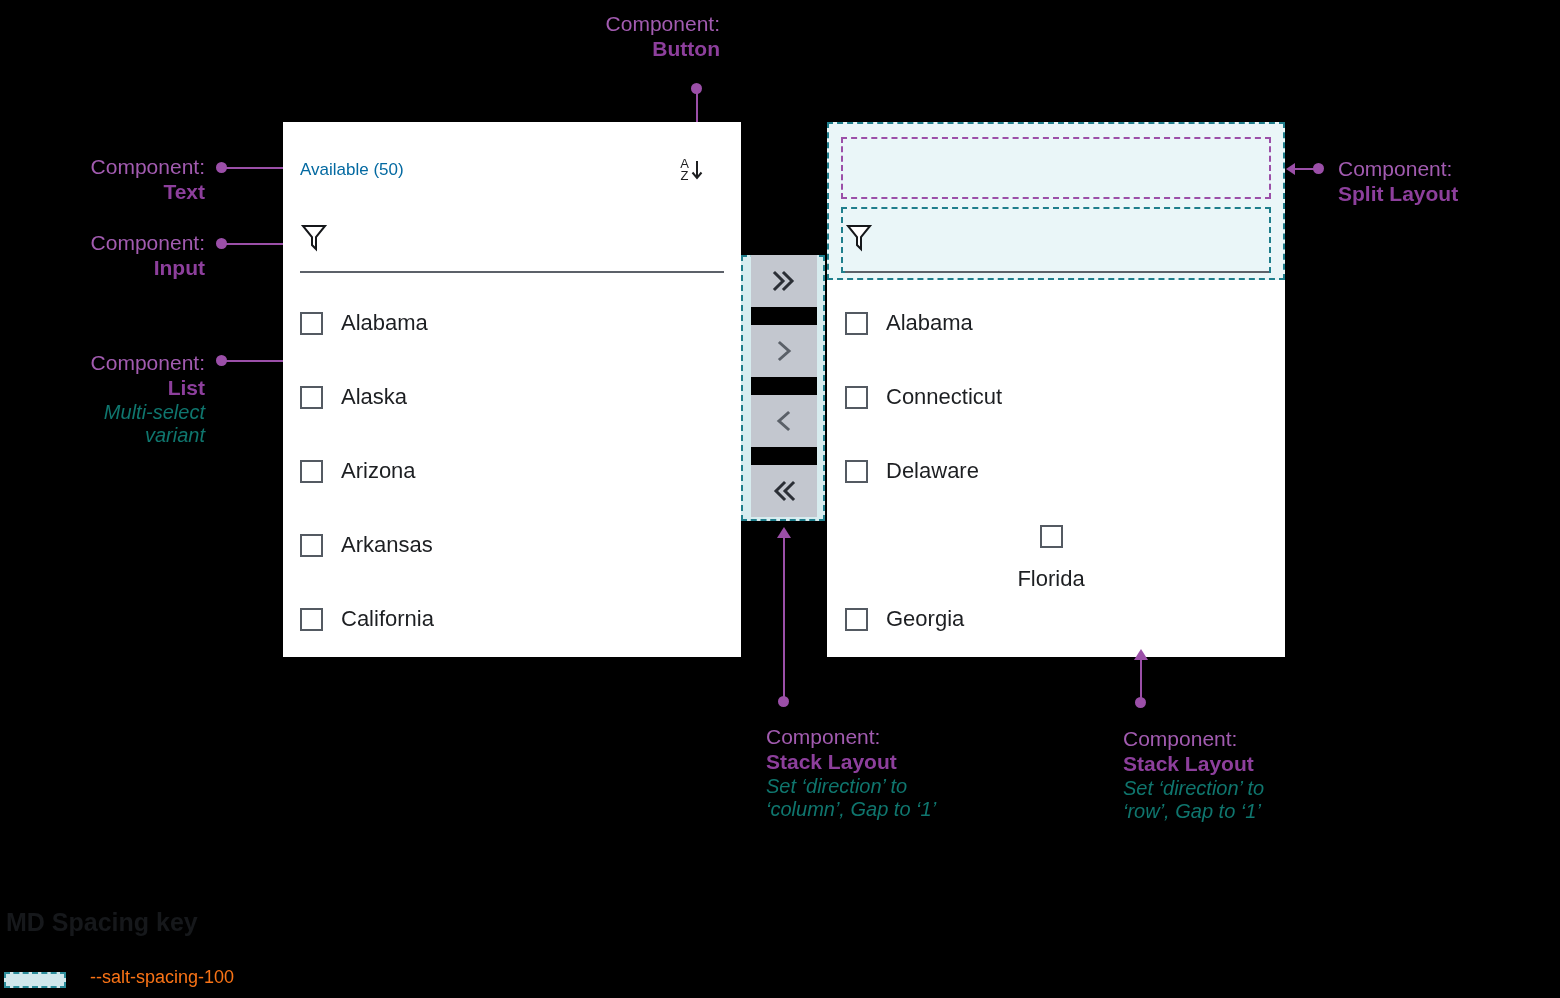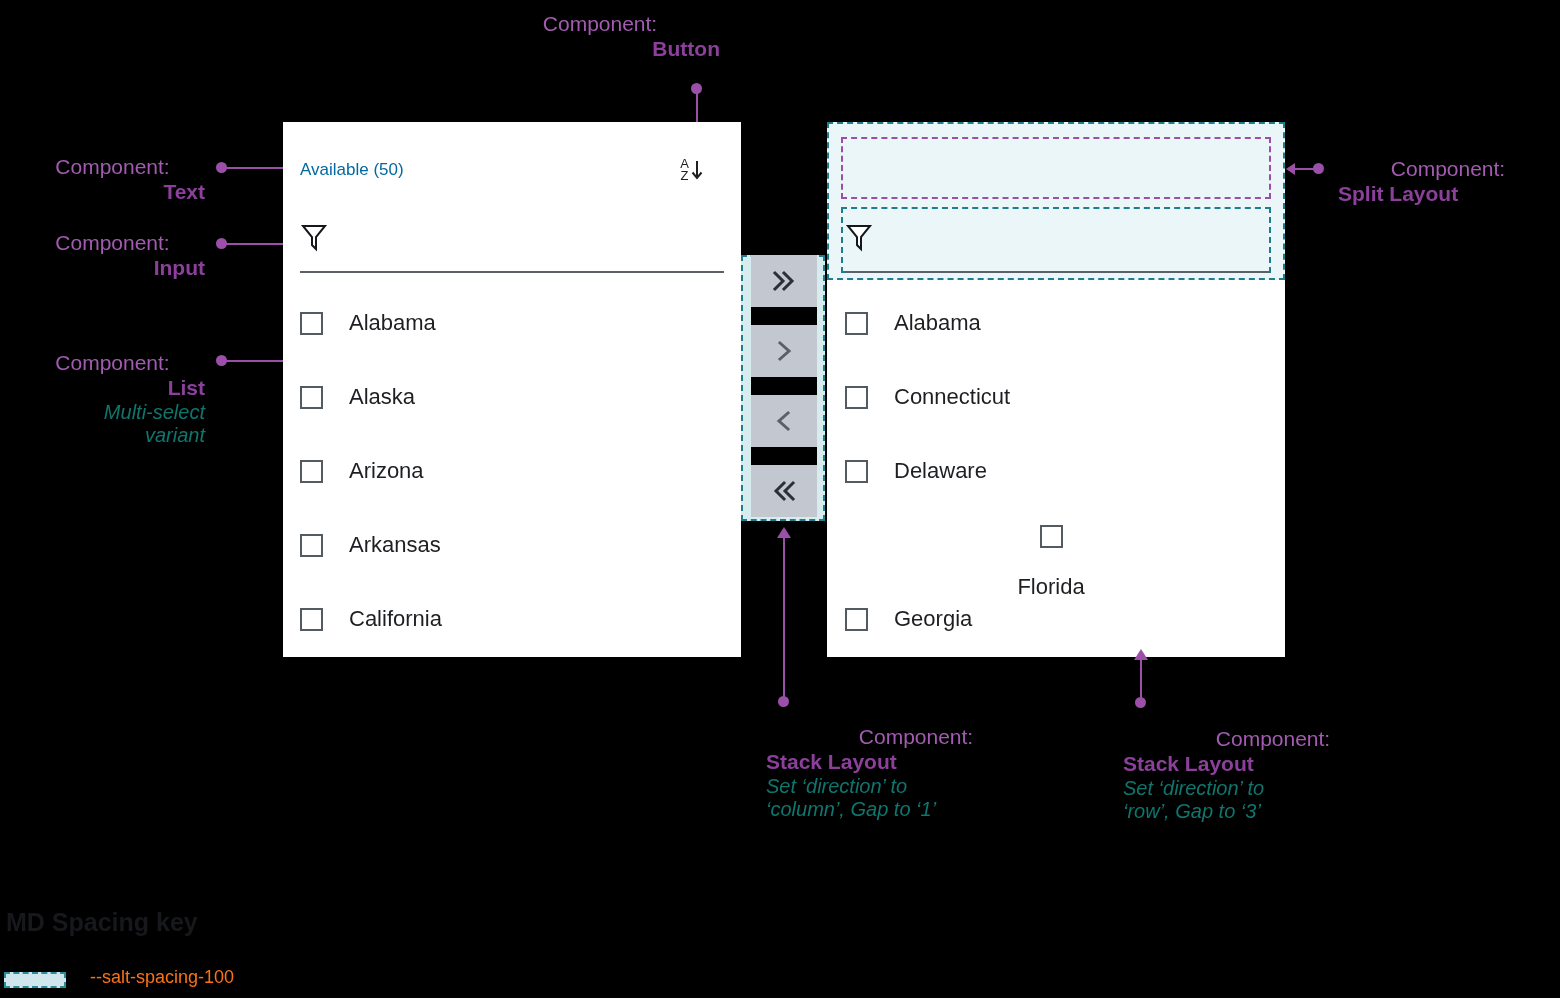--- a/index.html
+++ b/index.html
@@ -5,21 +5,21 @@
   html,body{margin:0;padding:0;}
   body{
     width:1560px;height:998px;background:#000;overflow:hidden;
     font-family:"Liberation Sans", sans-serif;
     -webkit-font-smoothing:antialiased;
   }
   .stage{position:relative;width:1560px;height:998px;}
 
   
   .anno{position:absolute;color:#9b4fa8;line-height:1.18;}
-  .anno .lbl{font-size:21px;color:#a25bb0;font-weight:400;text-align:center;}
+  .anno .lbl{font-size:21px;color:#a25bb0;font-weight:400;}
   .anno .nm{font-size:21px;color:#8d3f9c;font-weight:700;}
   .anno .it{font-size:20px;color:#0f766e;font-style:italic;font-weight:500;}
   .anno.right-align{text-align:right;}
   .anno.left-align{text-align:left;}
 
   
   .dot{position:absolute;width:11px;height:11px;border-radius:50%;background:#9b4fa8;}
   .hline{position:absolute;height:2px;background:#9b4fa8;}
   .vline{position:absolute;width:2px;background:#9b4fa8;}
   .arrow-r{position:absolute;width:0;height:0;border-top:6px solid transparent;border-bottom:6px solid transparent;border-left:9px solid #9b4fa8;}
@@ -34,21 +34,21 @@
 
   .icon-btn{display:flex;align-items:center;justify-content:center;background:transparent;border:0;cursor:pointer;padding:0;}
 
   .sort-icon{display:flex;align-items:center;gap:1px;color:#1e1f21;}
   .sort-az{display:flex;flex-direction:column;font-size:13px;line-height:12px;font-family:"Liberation Sans",sans-serif;}
 
   .filter-row{position:absolute;}
   .filter-underline{position:absolute;height:2px;background:#5c6169;}
 
   .list{position:absolute;}
-  .list-item{display:flex;align-items:center;gap:26px;height:40px;cursor:pointer;}
+  .list-item{display:flex;align-items:center;gap:18px;height:40px;cursor:pointer;}
   .cbx{width:23px;height:23px;border:2px solid #545a62;background:#fff;box-sizing:border-box;flex:none;}
   .item-label{font-size:22px;color:#1d1f22;white-space:nowrap;}
 
   
   .stack{position:absolute;display:flex;flex-direction:column;}
   .xfer{width:66px;height:52px;background:#c3c7cf;display:flex;align-items:center;justify-content:center;border:0;cursor:pointer;padding:0;}
   .xfer svg{display:block;}
   .stack-gap{height:18px;background:#000;}
 
   
@@ -248,20 +248,20 @@
     <div class="it">‘column’, Gap to ‘1’</div>
   </div>
 
   <div class="arrow-u" style="left:1134px;top:649px;"></div>
   <div class="vline" style="left:1140px;top:659px;height:44px;"></div>
   <div class="dot" style="left:1135px;top:697px;"></div>
   <div class="anno left-align" style="left:1123px;top:727px;width:300px;">
     <div class="lbl">Component:</div>
     <div class="nm">Stack Layout</div>
     <div class="it">Set ‘direction’ to</div>
-    <div class="it">‘row’, Gap to ‘3’</div>
+    <div class="it">‘row’, Gap to ‘1’</div>
   </div>
 
   <div class="key-title" style="left:6px;top:908px;">MD Spacing key</div>
   <div class="key-swatch" style="left:4px;top:972px;width:62px;height:16px;"></div>
   <div class="key-label" style="left:90px;top:967px;">--salt-spacing-100</div>
 
 </div>
 
 </body></html>

